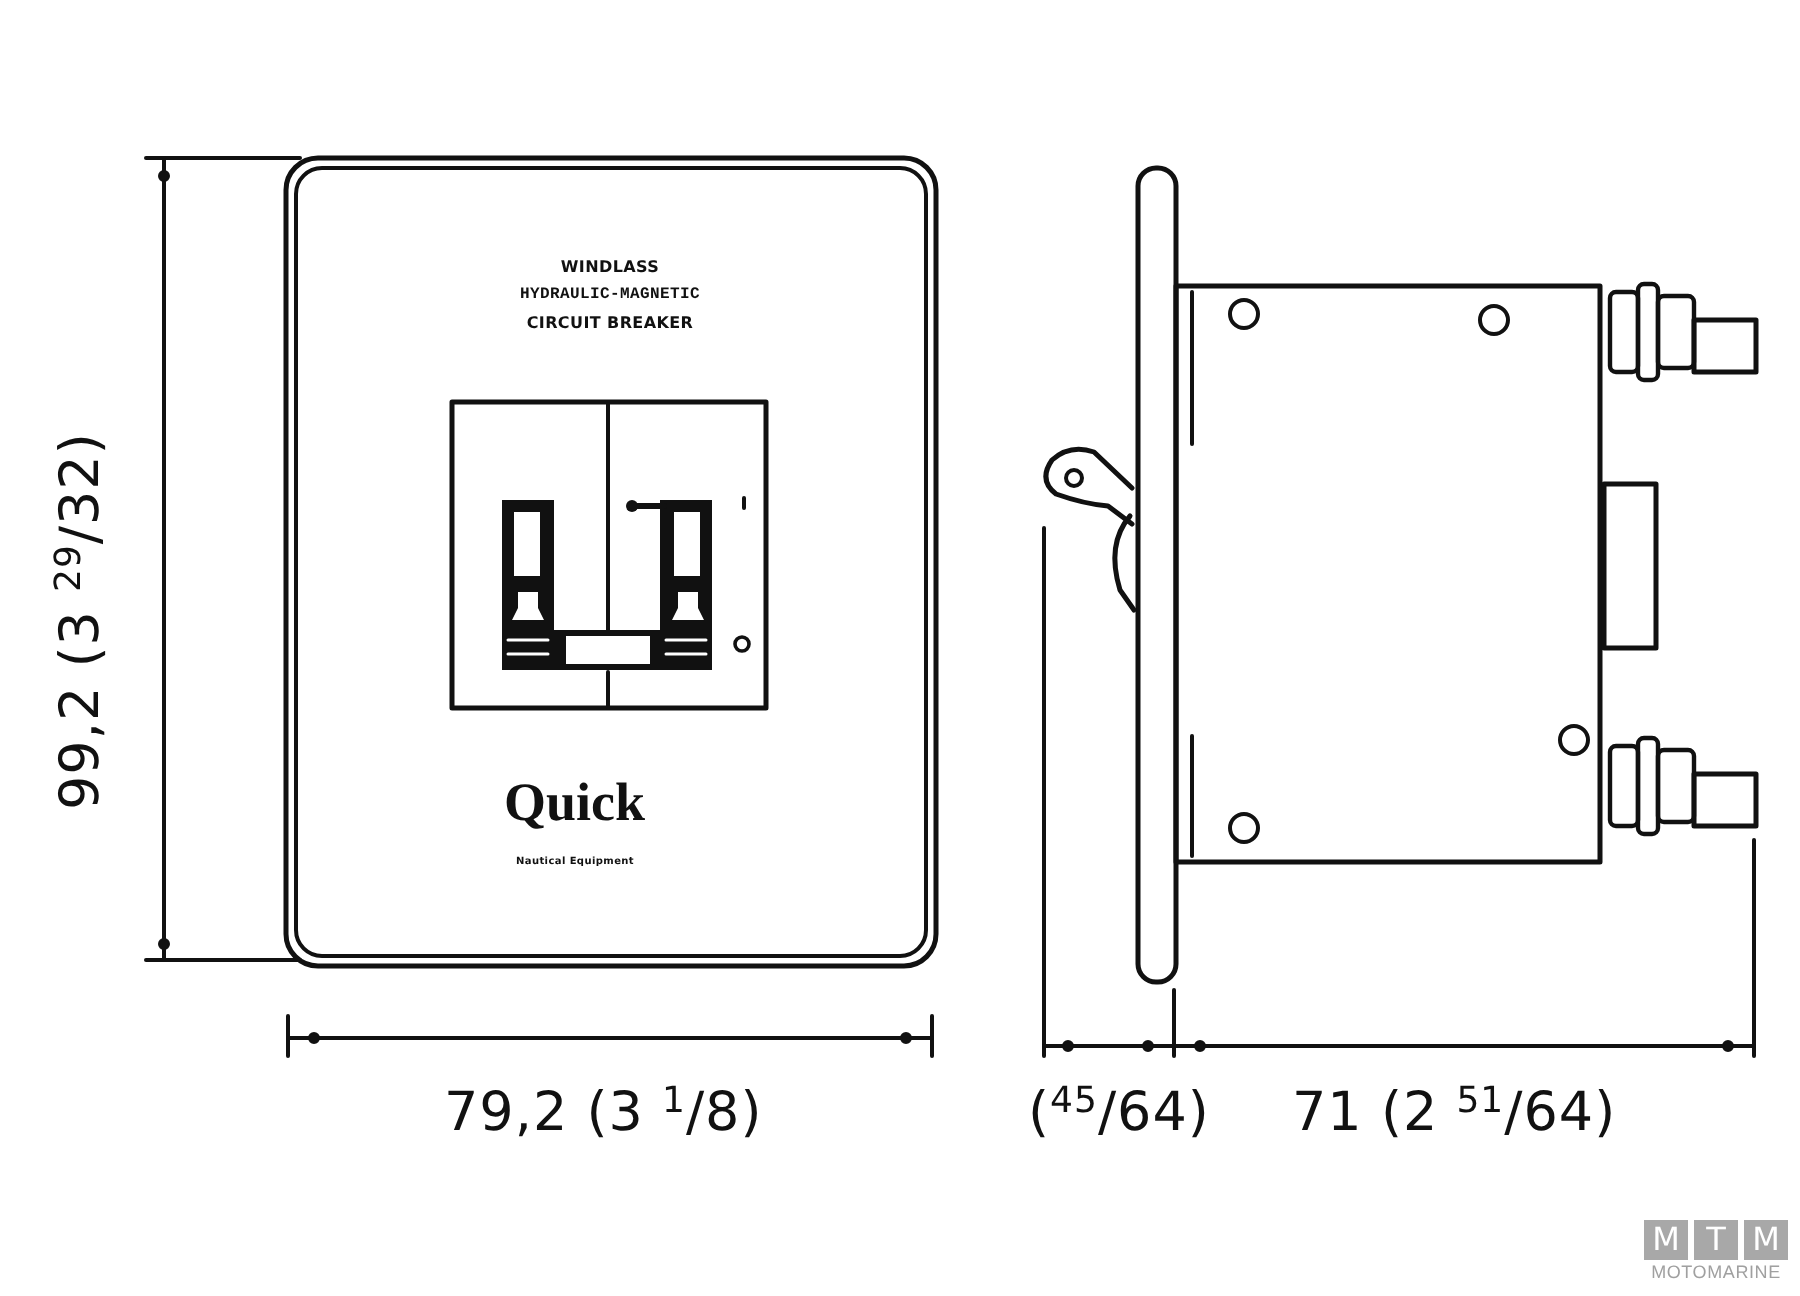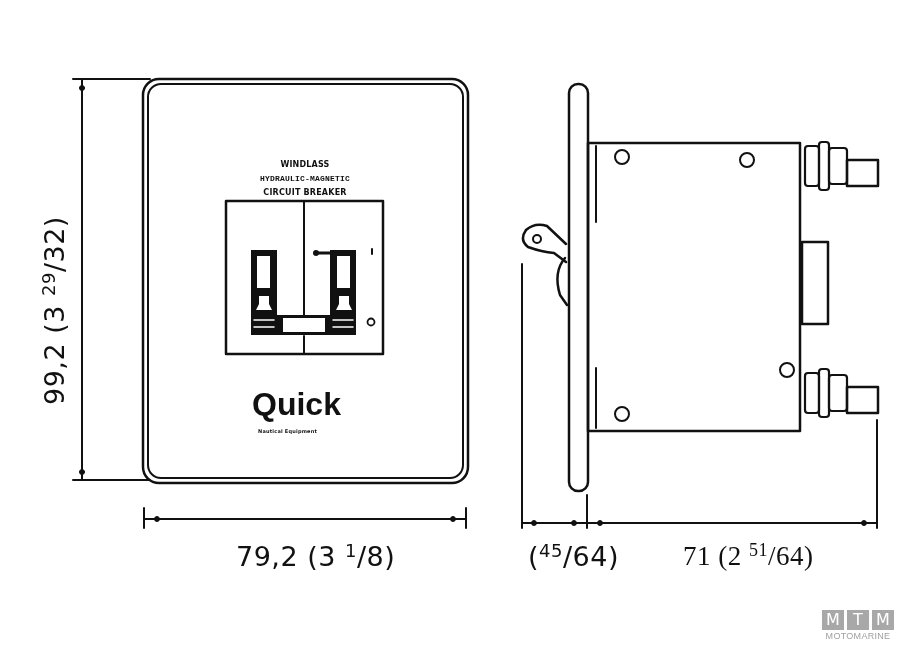--- a/index.html
+++ b/index.html
@@ -1,23 +1,23 @@
 <!DOCTYPE html>
 <html><head>
 <meta charset="utf-8">
 <style>
   html, body { margin: 0; padding: 0; background: #ffffff; }
   body { width: 900px; height: 648px; position: relative; overflow: hidden; font-family: "Liberation Sans", sans-serif; color: #111; }
   svg.drawing { position: absolute; left: 0; top: 0; }
-  .dim-label { position: absolute; font-family: "DejaVu Sans", sans-serif; font-size: 27px; color: #111; white-space: nowrap; letter-spacing: 0.5px; margin-left: 14px; }
+  .dim-label { position: absolute; font-family: "DejaVu Sans", sans-serif; font-size: 27px; color: #111; white-space: nowrap; letter-spacing: 0.5px; }
   .dim-label sup { font-size: 18px; vertical-align: 9px; }
   .dim-vert { left: 24px; top: 290px; transform: rotate(-90deg); transform-origin: 0 0; }
   .dim-vert-inner { position: absolute; left: -115px; top: 0; }
-  .panel-text { position: absolute; font-family: "DejaVu Sans", sans-serif; font-weight: bold; font-size: 8px; color: #111; text-align: center; width: 200px; left: 205px; letter-spacing: 0.2px; line-height: 14px; margin-top: 31px; }
-  .logo { position: absolute; left: 252px; top: 386px; font-family: Liberation Sans, sans-serif; font-weight: bold; font-size: 32px; letter-spacing: 0; color: #111; }
+  .panel-text { position: absolute; font-family: "DejaVu Sans", sans-serif; font-weight: bold; font-size: 8px; color: #111; text-align: center; width: 200px; left: 205px; letter-spacing: 0.2px; line-height: 14px; }
+  .logo { position: absolute; left: 252px; top: 386px; font-family: Liberation Serif, serif; font-weight: bold; font-size: 27px; letter-spacing: 0; color: #111; }
   .logo-sub { position: absolute; left: 258px; top: 428px; font-family: "DejaVu Sans", sans-serif; font-weight: bold; font-size: 5px; color: #111; letter-spacing: 0.2px; }
   .watermark { position: absolute; left: 818px; top: 610px; width: 80px; text-align: center; color: #9a9a9a; }
   .wm-boxes { display: flex; gap: 3px; justify-content: center; }
   .wm-box { width: 22px; height: 20px; background: #a8a8a8; color: #fff; font-family: "DejaVu Sans", sans-serif; font-size: 16px; line-height: 20px; text-align: center; }
   .wm-text { font-family: "Liberation Sans", sans-serif; font-size: 9px; color: #a0a0a0; letter-spacing: 0.3px; margin-top: 1px; text-align: center; }
 </style>
 </head>
 <body>
 
 <svg class="drawing" width="900" height="648" viewBox="0 0 900 648">
@@ -132,21 +132,21 @@
 </div>
 
 <div class="dim-label" style="left:222px; top:540px;">
   <span>79,2 (3 </span><sup>1</sup><span>/8)</span>
 </div>
 
 <div class="dim-label" style="left:514px; top:540px;">
   <span>(</span><sup>45</sup><span>/64)</span>
 </div>
 
-<div class="dim-label" style="left:669px; top:540px;font-family:Liberation Serif, serif;">
+<div class="dim-label" style="left:646px; top:540px;">
   <span>71 (2 </span><sup>51</sup><span>/64)</span>
 </div>
 
 <div class="watermark">
   <div class="wm-boxes">
     <div class="wm-box">M</div>
     <div class="wm-box">T</div>
     <div class="wm-box">M</div>
   </div>
   <div class="wm-text">MOTOMARINE</div>

